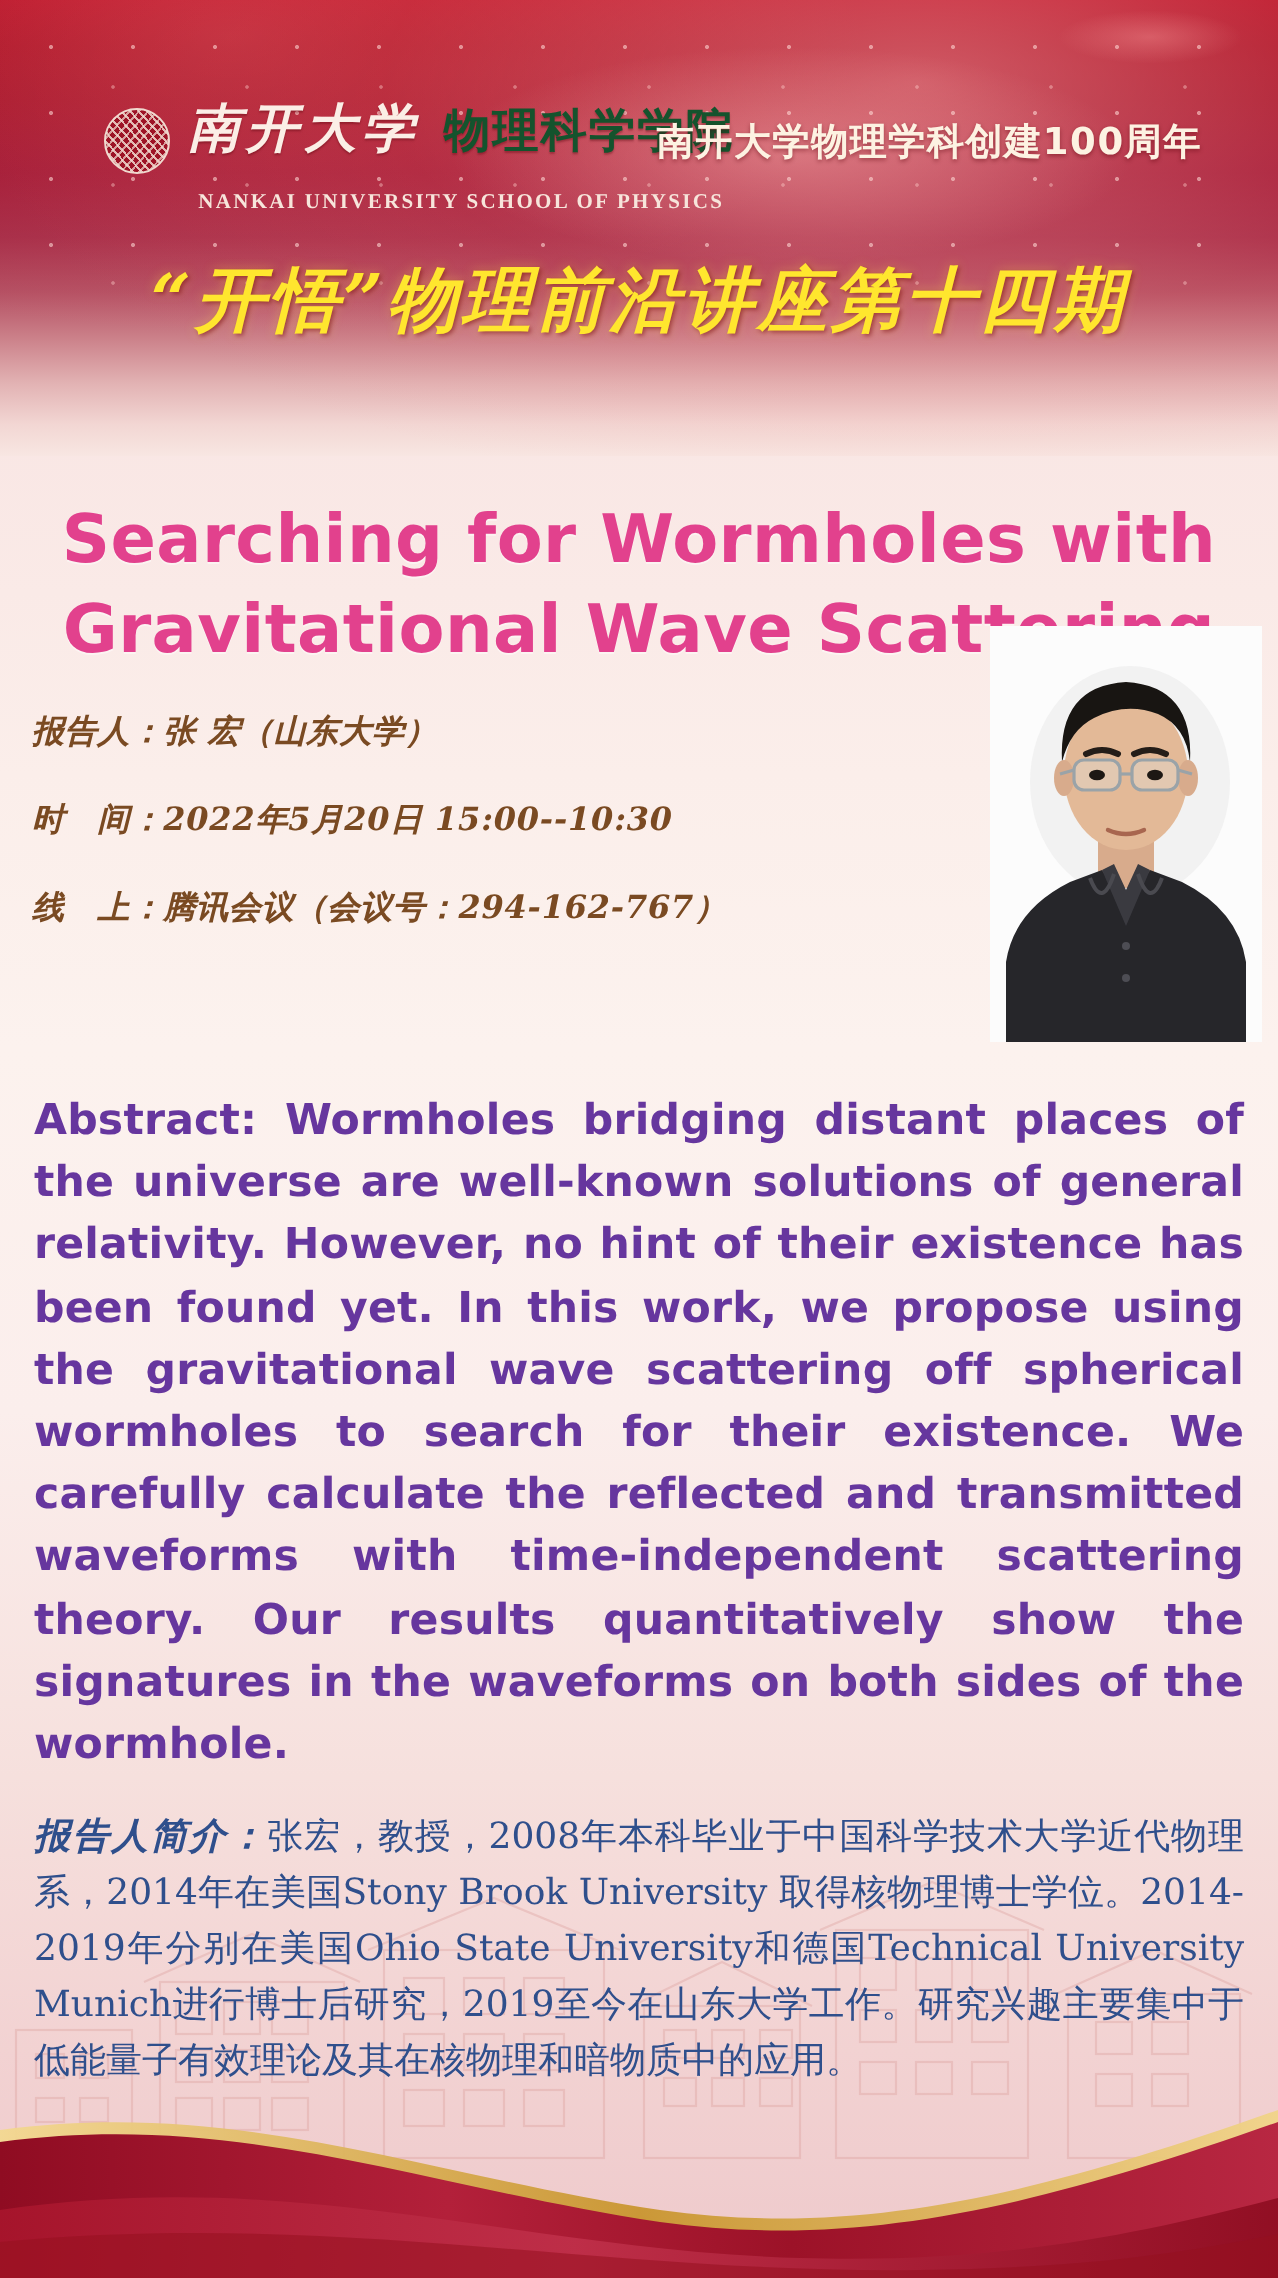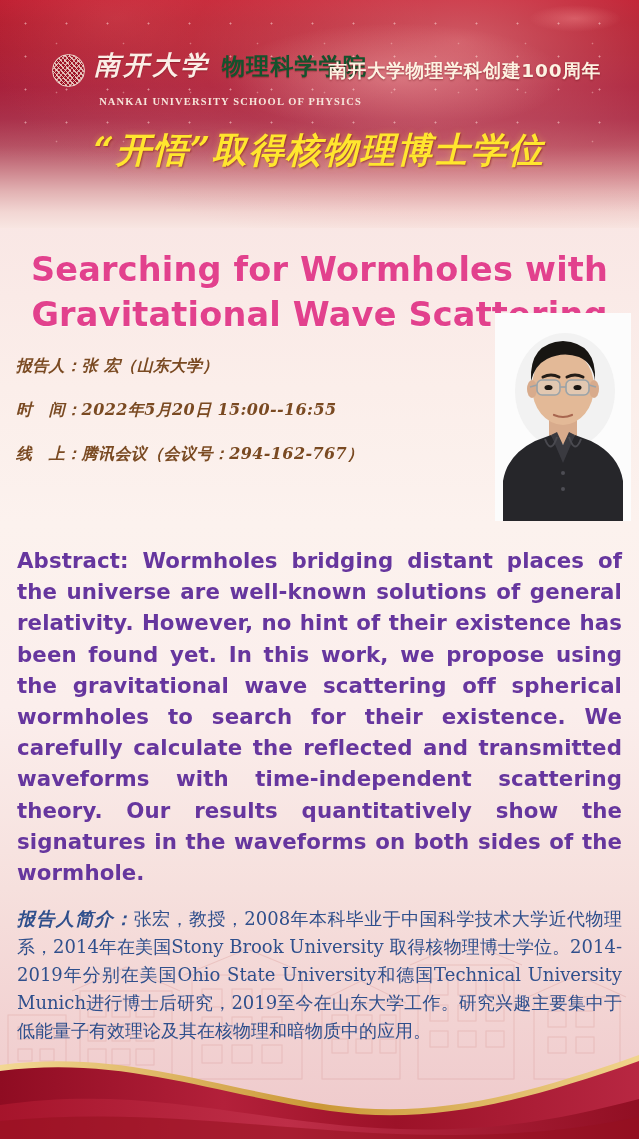--- a/index.html
+++ b/index.html
@@ -372,21 +372,21 @@
         <div class="logo-cn-row">
           <span class="logo-cn-main">南开大学</span>
           <span class="logo-cn-sub">物理科学学院</span>
         </div>
         <div class="logo-en">NANKAI UNIVERSITY SCHOOL OF PHYSICS</div>
       </div>
     </div>
     <div class="anniv">南开大学物理学科创建100周年</div>
   </div>
 
-  <div class="series-title">“开悟”取得核物理博士学位</div>
+  <div class="series-title">“开悟”物理前沿讲座第十四期</div>
 
   <div class="talk-title">
     <div>Searching for Wormholes with</div>
     <div>Gravitational Wave Scattering</div>
   </div>
 
   <div class="portrait">
     <svg viewBox="0 0 136 208">
       <rect x="0" y="0" width="136" height="208" fill="#fcfcfc"></rect>
       <ellipse cx="70" cy="78" rx="50" ry="58" fill="#f2f2f2"></ellipse>
@@ -420,21 +420,21 @@
       <ellipse cx="82.5" cy="74.5" rx="4" ry="2.6" fill="#1d1814"></ellipse>
 
       <path d="M68,80 L65,92 Q68,95 71,92" stroke="#c39madd" stroke-width="1.8" fill="none" stroke-linecap="round"></path>
 
       <path d="M59,102 Q68,106 77,102" stroke="#a8664f" stroke-width="2.2" fill="none" stroke-linecap="round"></path>
     </svg>
   </div>
 
   <div class="info-block">
     <div class="info-line">报告人：张 宏（山东大学）</div>
-    <div class="info-line">时　间：2022年5月20日 15:00--16:55</div>
+    <div class="info-line">时　间：2022年5月20日 15:00--10:30</div>
     <div class="info-line">线　上：腾讯会议（会议号：294-162-767）</div>
   </div>
 
   <div class="abstract">Abstract: Wormholes bridging distant places of the universe are well-known solutions of general relativity. However, no hint of their existence has been found yet. In this work, we propose using the gravitational wave scattering off spherical wormholes to search for their existence. We carefully calculate the reflected and transmitted waveforms with time-independent scattering theory. Our results quantitatively show the signatures in the waveforms on both sides of the wormhole.</div>
 
   <div class="bio">
     <span class="bio-label">报告人简介：</span><span>张宏，教授，2008年本科毕业于中国科学技术大学近代物理系，2014年在美国Stony Brook University 取得核物理博士学位。2014-2019年分别在美国Ohio State University和德国Technical University Munich进行博士后研究，2019至今在山东大学工作。研究兴趣主要集中于低能量子有效理论及其在核物理和暗物质中的应用。</span>
   </div>
 
 </div>

